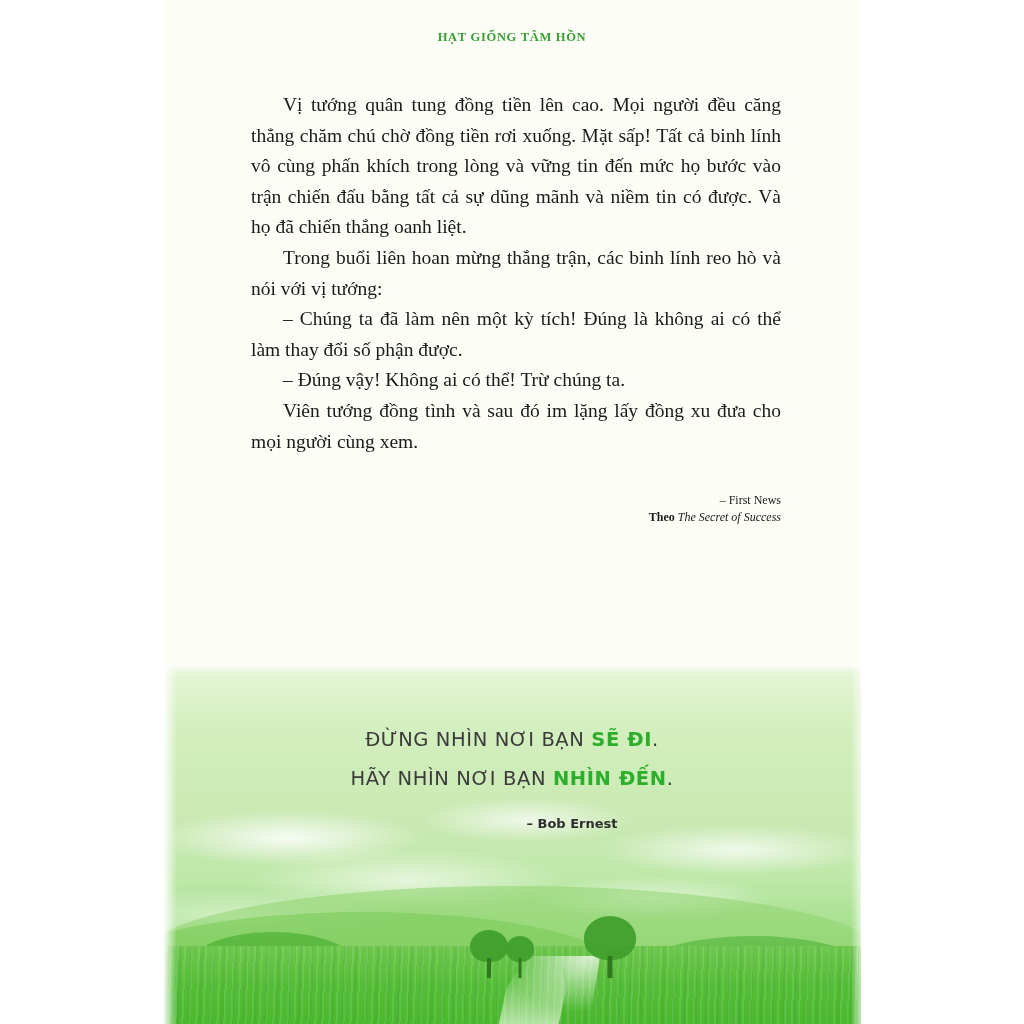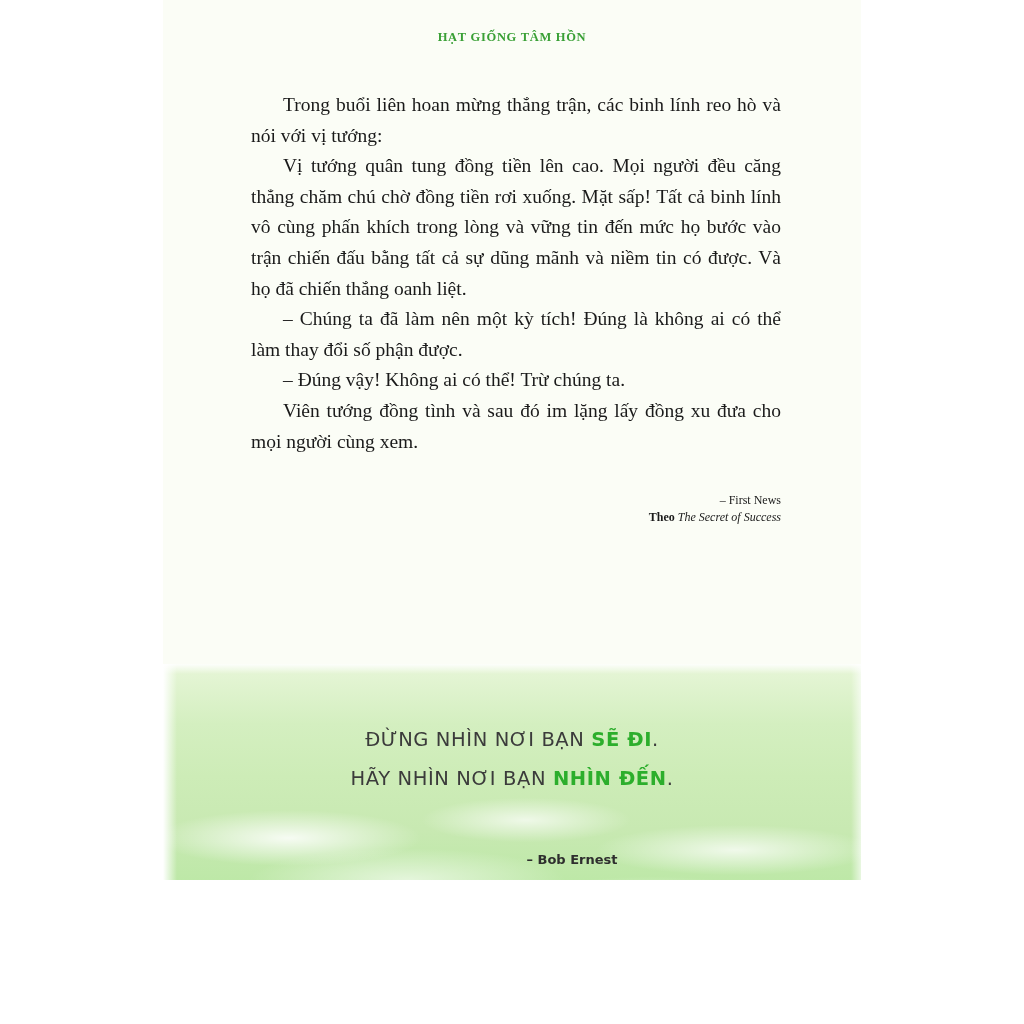--- a/index.html
+++ b/index.html
@@ -12,21 +12,21 @@
     height: 1024px;
     font-family: "Liberation Serif", serif;
     overflow: hidden;
   }
 
   .page {
     position: absolute;
     left: 163px;
     top: 0;
     width: 698px;
-    height: 880px;
+    height: 1024px;
     background: #fbfdf6;
     overflow: hidden;
   }
 
   .page-header {
     position: absolute;
     top: 30px;
     left: 0;
     width: 100%;
     text-align: center;
@@ -244,21 +244,20 @@
     top: 152px;
     left: 0;
     width: 100%;
     text-align: center;
     font-family: "DejaVu Sans", sans-serif;
     font-size: 13px;
     font-weight: bold;
     color: #2e2e2e;
     padding-left: 120px;
     box-sizing: border-box;
-    margin-top: 36px;
   }
 
   .panel-edge-left {
     position: absolute;
     left: 0; top: 0;
     width: 14px; height: 100%;
     background: linear-gradient(to right, #ffffff, rgba(255,255,255,0));
     pointer-events: none;
   }
   .panel-edge-right {
@@ -277,22 +276,22 @@
   }
 </style>
 </head>
 <body>
 
 <div class="page">
 
   <div class="page-header">HẠT GIỐNG TÂM HỒN</div>
 
   <div class="body-text">
+    <p>Vị tướng quân tung đồng tiền lên cao. Mọi người đều căng thẳng chăm chú chờ đồng tiền rơi xuống. Mặt sấp! Tất cả binh lính vô cùng phấn khích trong lòng và vững tin đến mức họ bước vào trận chiến đấu bằng tất cả sự dũng mãnh và niềm tin có được. Và họ đã chiến thắng oanh liệt.</p>
     <p>Trong buổi liên hoan mừng thắng trận, các binh lính reo hò và nói với vị tướng:</p>
-    <p>Vị tướng quân tung đồng tiền lên cao. Mọi người đều căng thẳng chăm chú chờ đồng tiền rơi xuống. Mặt sấp! Tất cả binh lính vô cùng phấn khích trong lòng và vững tin đến mức họ bước vào trận chiến đấu bằng tất cả sự dũng mãnh và niềm tin có được. Và họ đã chiến thắng oanh liệt.</p>
     <p>– Chúng ta đã làm nên một kỳ tích! Đúng là không ai có thể làm thay đổi số phận được.</p>
     <p>– Đúng vậy! Không ai có thể! Trừ chúng ta.</p>
     <p>Viên tướng đồng tình và sau đó im lặng lấy đồng xu đưa cho mọi người cùng xem.</p>
   </div>
 
   <div class="attribution">
     <span class="line1">– First News</span>
     <span class="line2">
       <span class="theo">Theo</span>
       <span class="booktitle">The Secret of Success</span>

